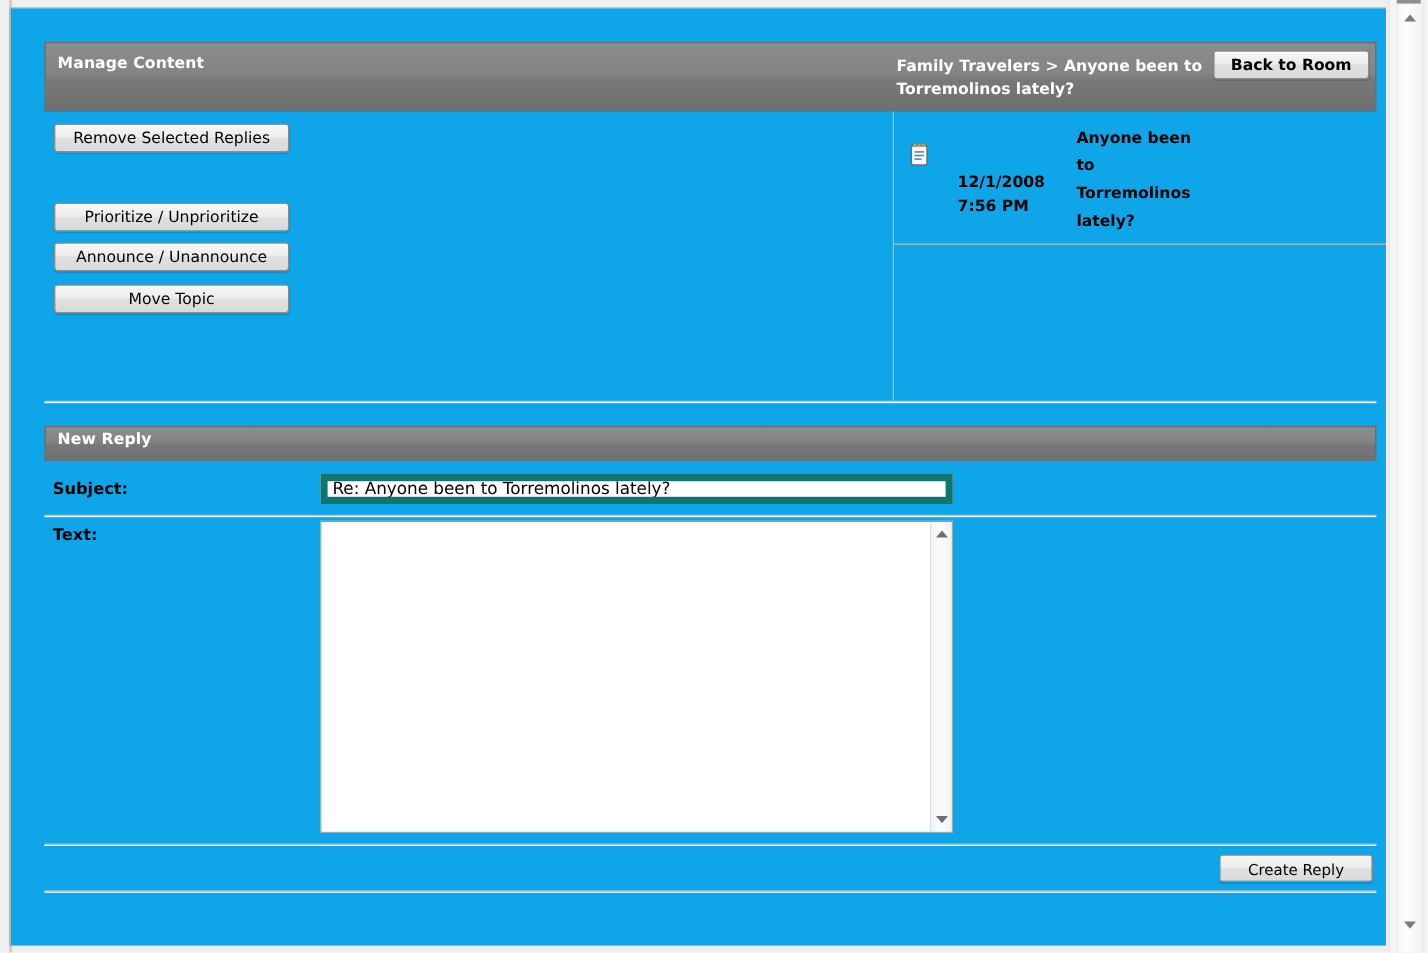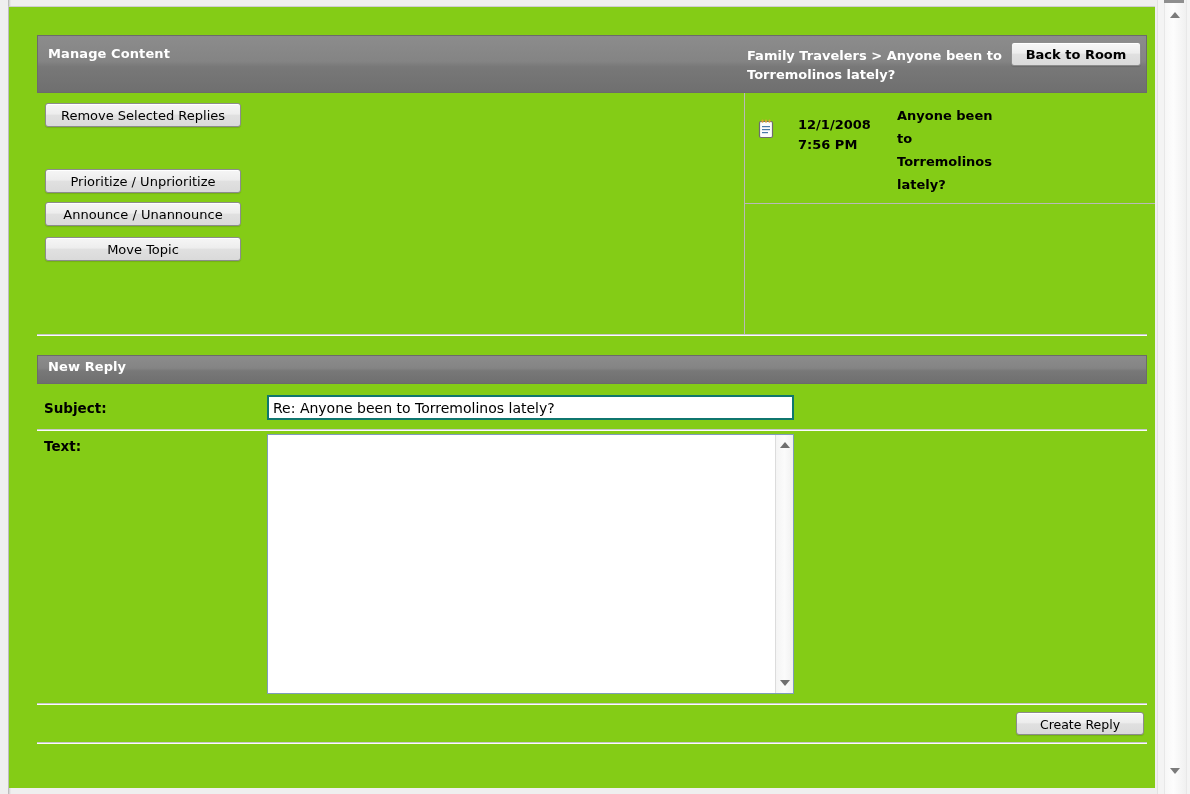--- a/index.html
+++ b/index.html
@@ -19,21 +19,21 @@
     height: 794px;
     background: #efefef;
     box-sizing: border-box;
   }
   #page-frame {
     position: absolute;
     left: 8px;
     top: 6px;
     right: 35px;
     bottom: 6px;
-    background: #84cc16;
+    background: #0ea5e9;
     border-left: 1px solid #bdbdbd;
     border-top: 1px solid #cfcfcf;
     box-sizing: border-box;
     overflow: hidden;
   }
   .left-shadow {
     position: absolute;
     left: 8px;
     top: 0;
     width: 3px;
@@ -195,21 +195,21 @@
   .note-icon {
     position: absolute;
     left: 12px;
     top: 24px;
     width: 18px;
     height: 20px;
   }
   .topic-date {
     position: absolute;
     left: 53px;
-    top: 20px;
+    top: 48px;
     width: 92px;
     font-size: 13px;
     font-weight: bold;
     color: #000;
     line-height: 20px;
     text-align: left;
   }
   .topic-title {
     position: absolute;
     left: 152px;
@@ -257,21 +257,21 @@
     font-weight: bold;
     color: #000;
   }
   #subject-input {
     position: absolute;
     left: 258px;
     top: 388px;
     width: 527px;
     height: 25px;
     box-sizing: border-box;
-    border: 2px solid #0f766e;
+    border: 6px solid #0f766e;
     background: #ffffff;
     font-family: "DejaVu Sans", "Liberation Sans", sans-serif;
     font-size: 14px;
     color: #000;
     padding: 2px 4px;
     outline: none;
   }
 
   #text-wrapper {
     position: absolute;

